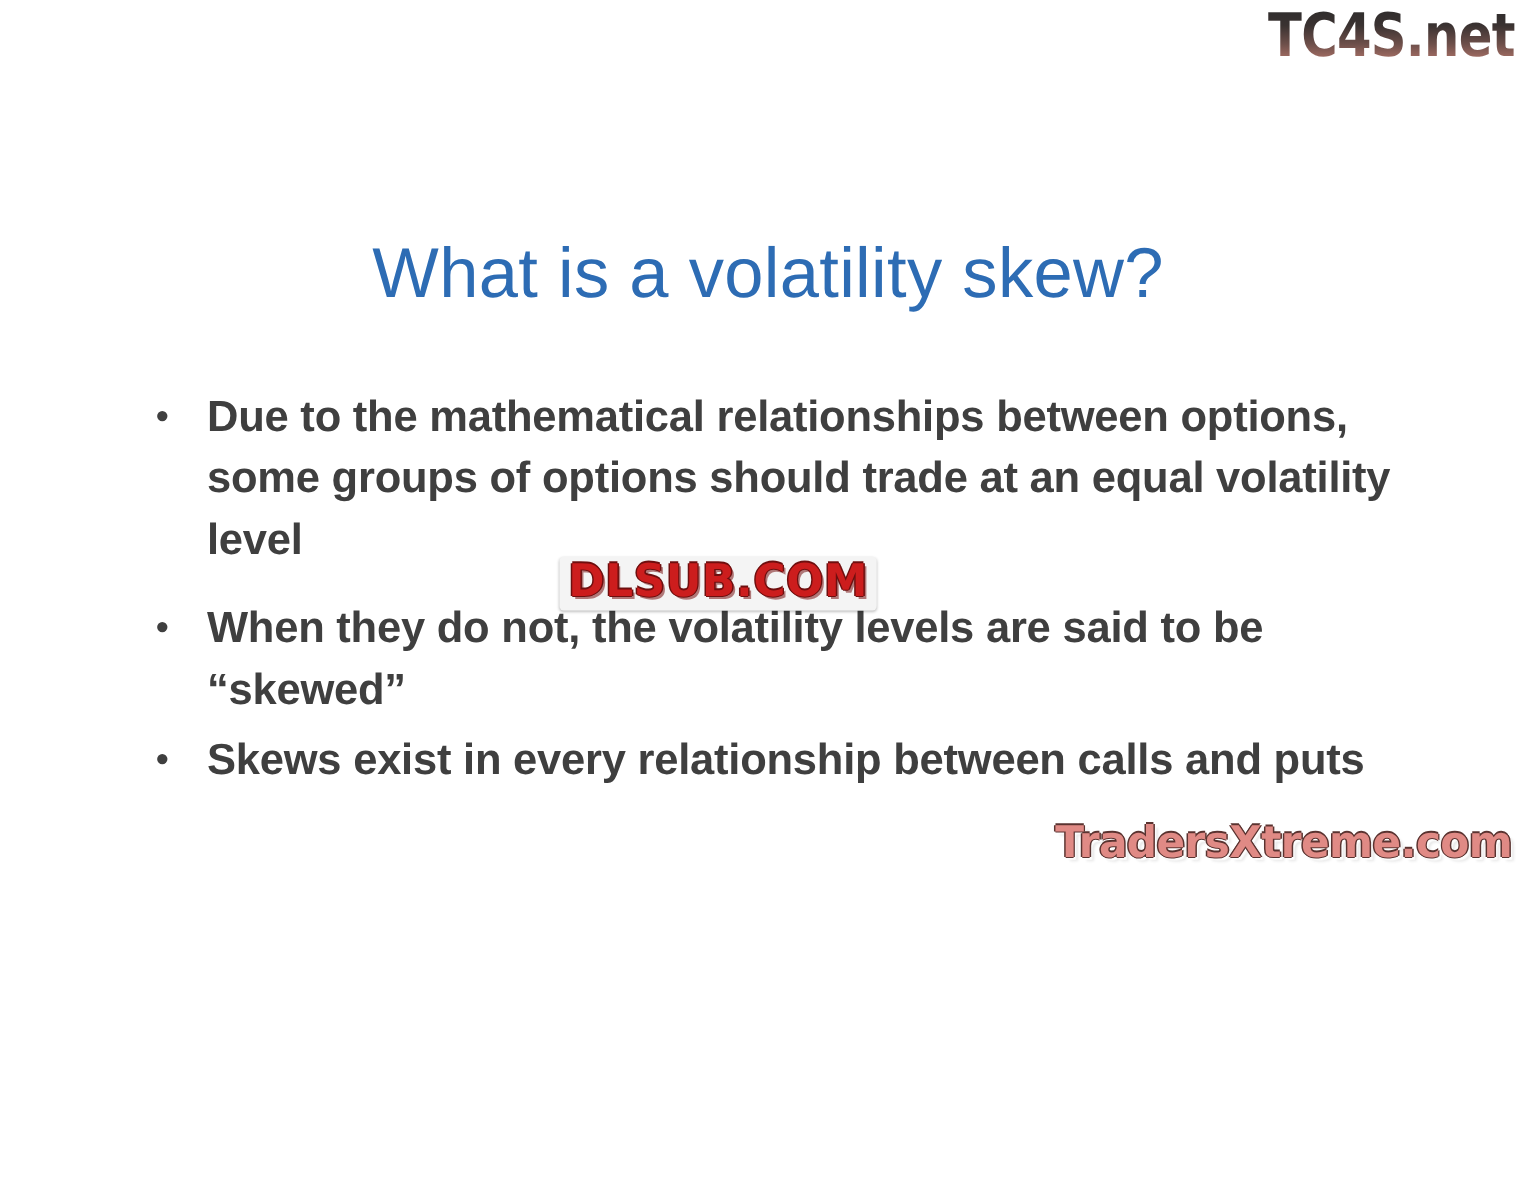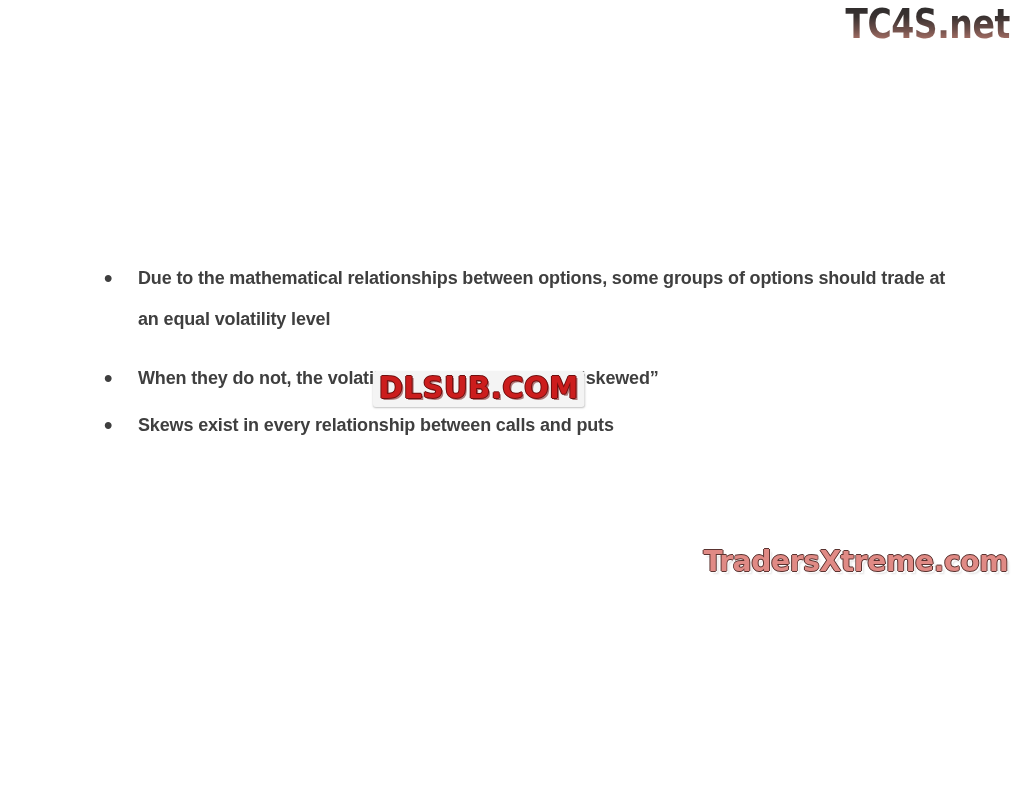--- a/index.html
+++ b/index.html
@@ -72,21 +72,21 @@
     padding: 0;
     list-style: none;
   }
   .bullet-item {
     position: relative;
     padding-left: 40px;
     margin: 0 0 18px 0;
     color: #3f3f3f;
     font-family: "Liberation Sans", sans-serif;
     font-weight: 700;
-    font-size: 18px;
+    font-size: 29px;
     line-height: 41px;
     letter-spacing: -0.15px;
   }
   .bullet-item:last-child {
     margin-bottom: 12px;
   }
   .bullet-item::before {
     content: "•";
     position: absolute;
     left: 6px;
@@ -150,20 +150,21 @@
     user-select: none;
   }
 </style>
 </head>
 <body>
 
 <div class="slide">
 
   <div class="brand-top">TC4S.net</div>
 
+  <h1 class="slide-title">What is a volatility skew?</h1>
 
   <ul class="body-list">
     <li class="bullet-item">Due to the mathematical relationships between options, some groups of options should trade at an equal volatility level</li>
     <li class="bullet-item tight">When they do not, the volatility levels are said to be “skewed”</li>
     <li class="bullet-item">Skews exist in every relationship between calls and puts</li>
   </ul>
 
   <div class="watermark">DLSUB.COM</div>
 
   <div class="brand-bottom">TradersXtreme.com</div>

